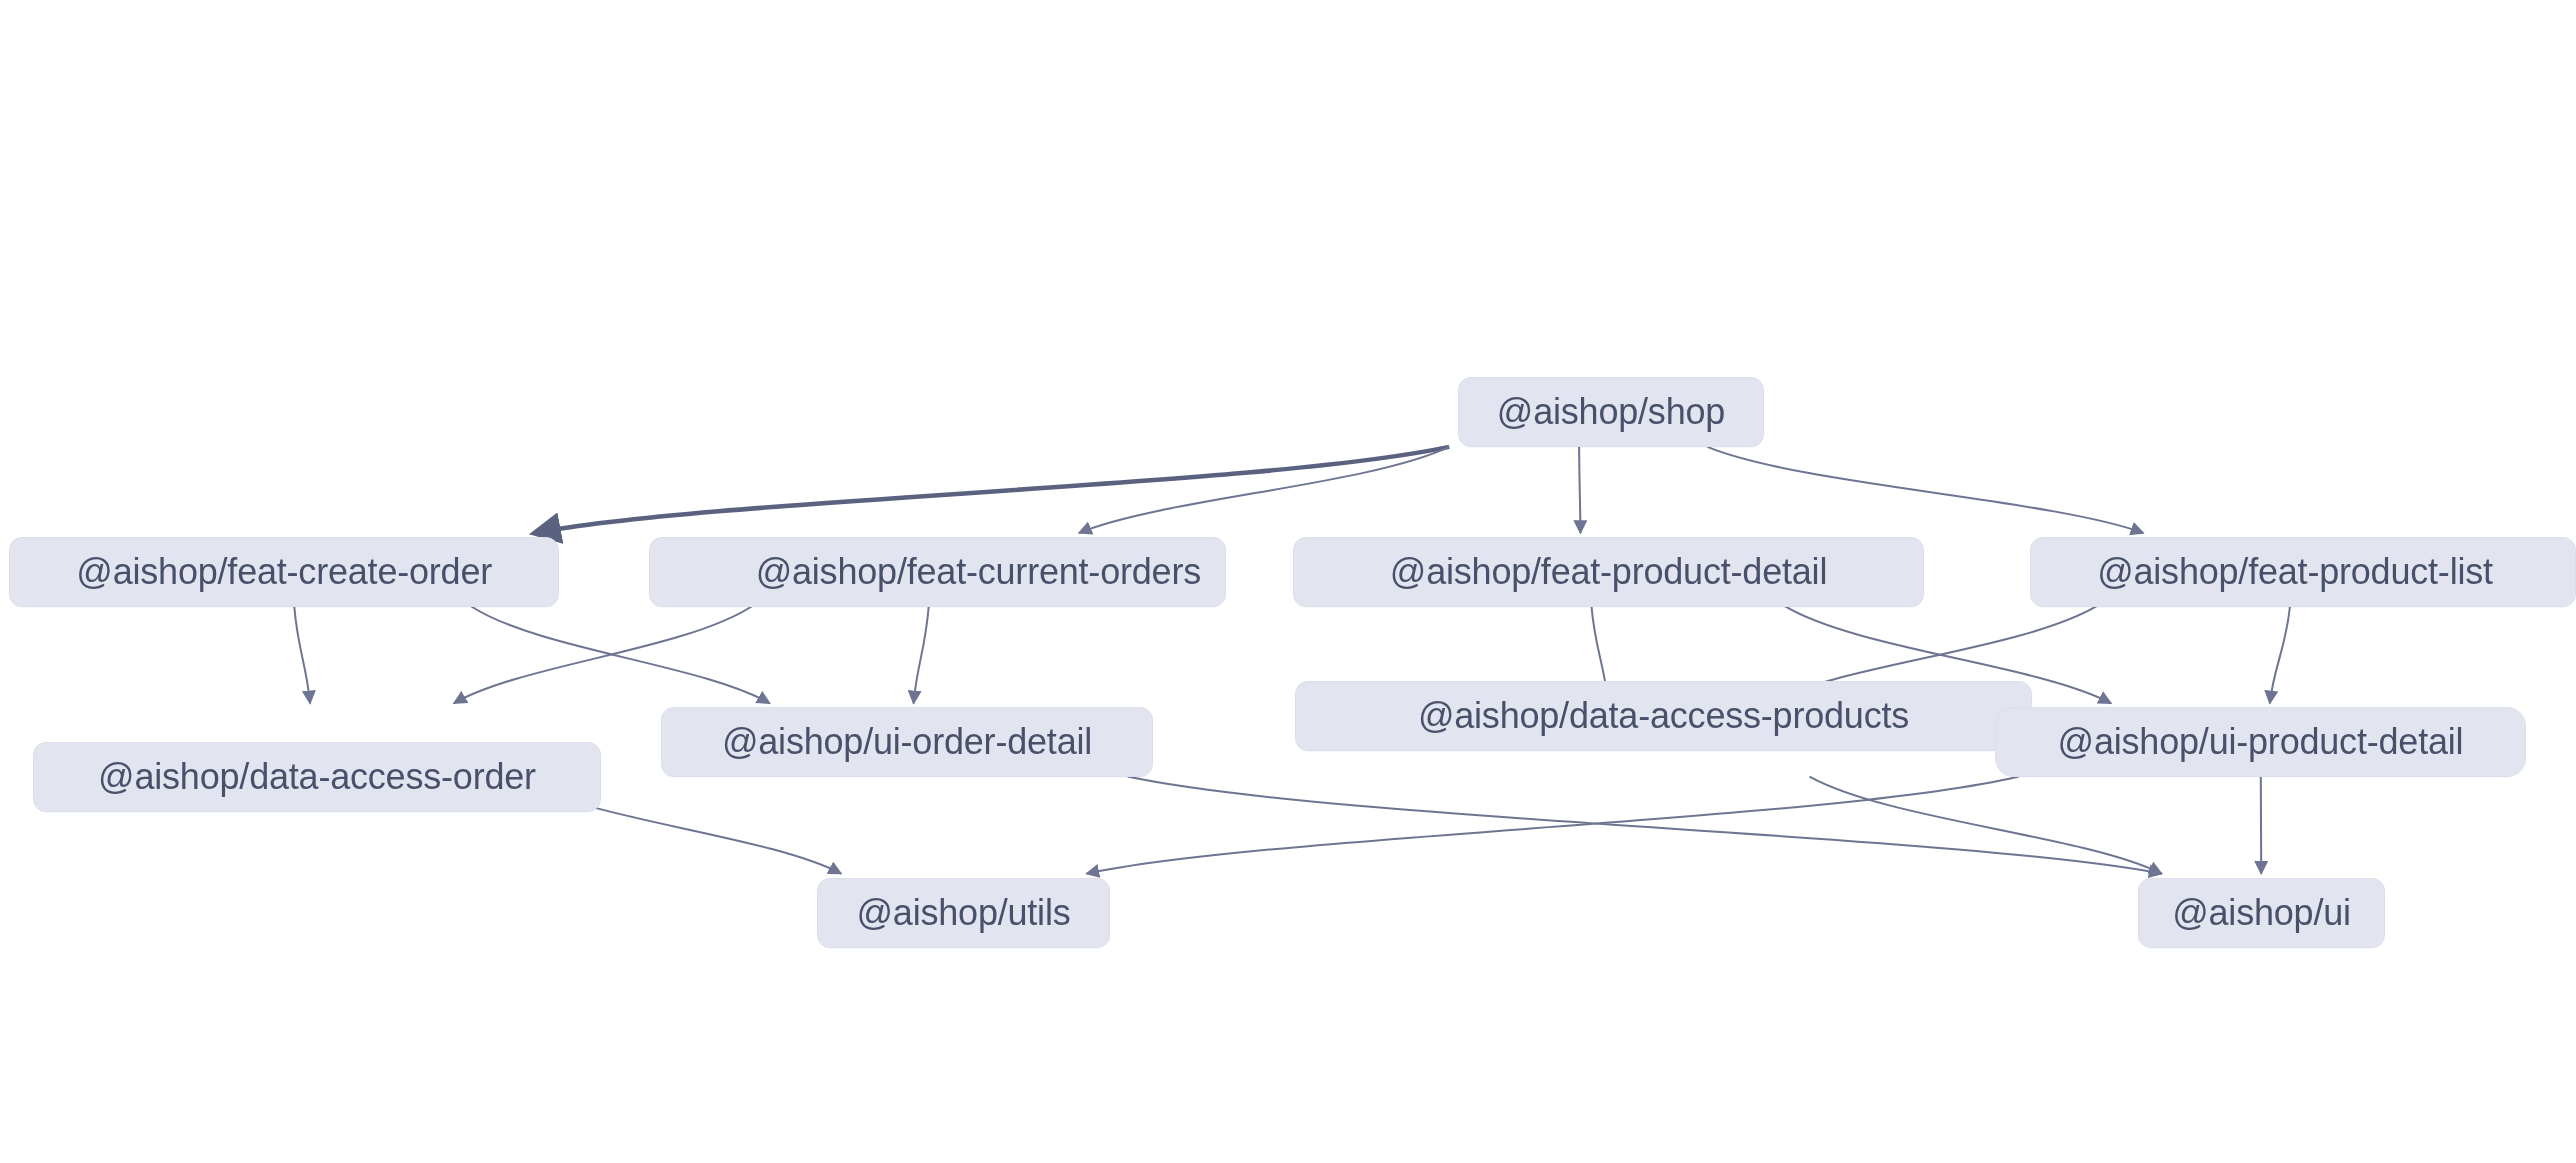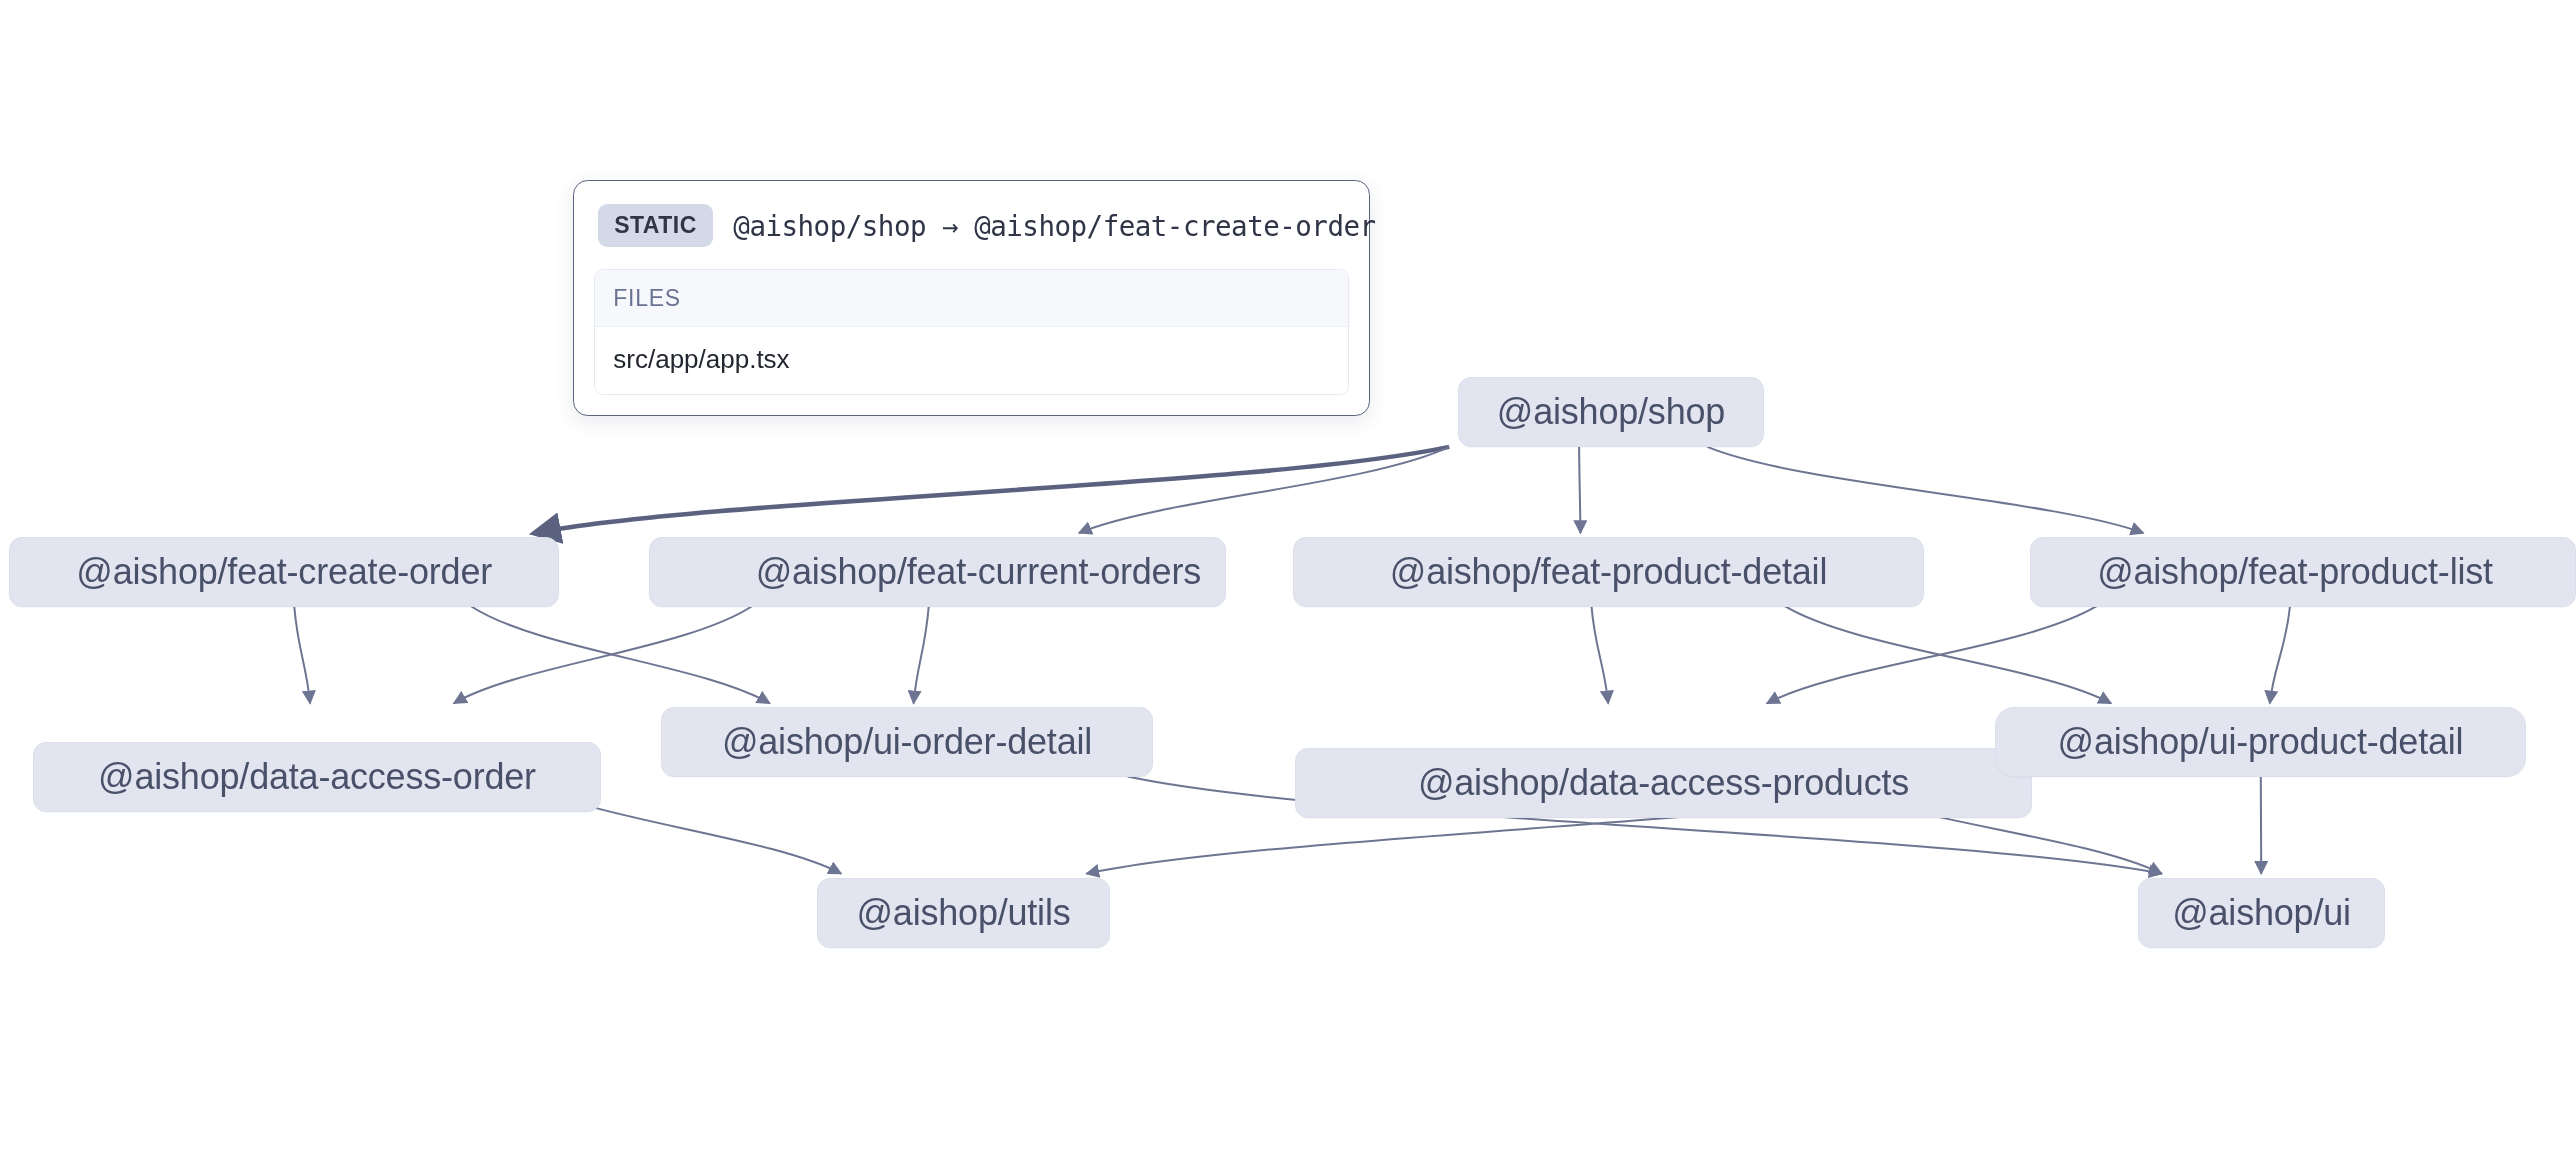--- a/index.html
+++ b/index.html
@@ -133,41 +133,29 @@
       </div>
       <div class="node" style="left: 2030px; top: 537px; width: 546px; padding-left: 8px;">
         <span class="node-label">@aishop/feat-product-list</span>
       </div>
       <div class="node" style="left: 33px; top: 742px; width: 568px;">
         <span class="node-label">@aishop/data-access-order</span>
       </div>
       <div class="node" style="left: 661px; top: 707px; width: 492px;">
         <span class="node-label">@aishop/ui-order-detail</span>
       </div>
-      <div class="node" style="left: 1295px; top: 748px; width: 737px;">
+      <div class="node" style="left: 1295px; top: 681px; width: 737px;">
         <span class="node-label">@aishop/data-access-products</span>
       </div>
       <div class="node" style="left: 1995px; top: 707px; width: 531px; border-radius: 19px;">
         <span class="node-label">@aishop/ui-product-detail</span>
       </div>
       <div class="node" style="left: 817px; top: 878px; width: 293px;">
         <span class="node-label">@aishop/utils</span>
       </div>
       <div class="node" style="left: 2138px; top: 878px; width: 247px;">
         <span class="node-label">@aishop/ui</span>
       </div>
     </div>
 
-  <div class="tooltip-card">
-    <div class="tooltip-head">
-      <span class="badge">STATIC</span>
-      <span class="tooltip-title">@aishop/shop → @aishop/feat-create-order</span>
-    </div>
-    <div class="files-panel">
-      <div class="files-header">FILES</div>
-      <div id="files-rows">
-          <div class="files-row">src/app/app.tsx</div>
-        </div>
-    </div>
-  </div>
 
 </div>
 
 
 </body></html>

